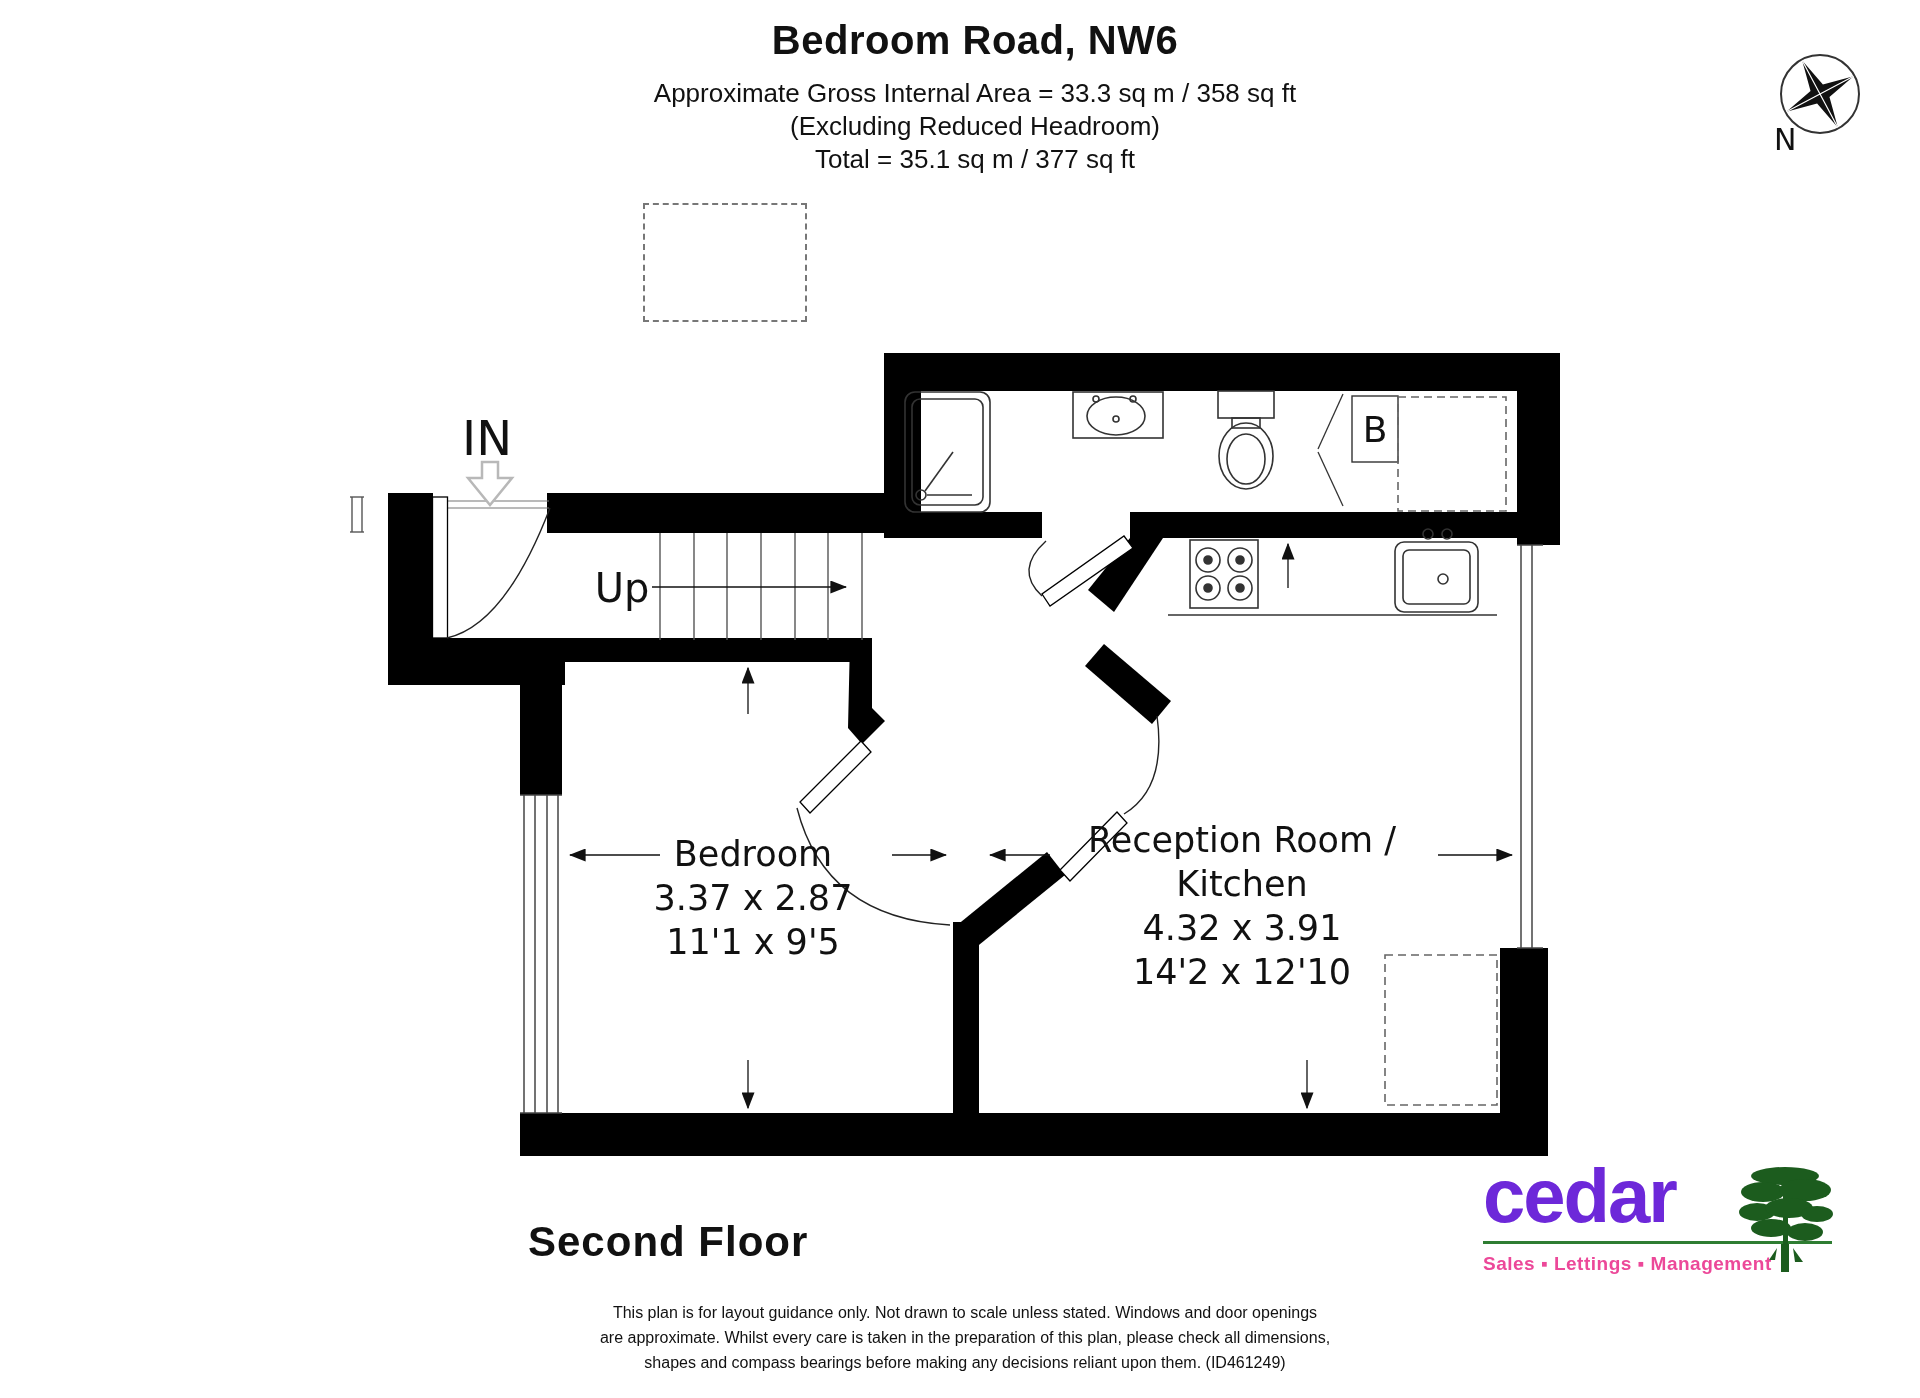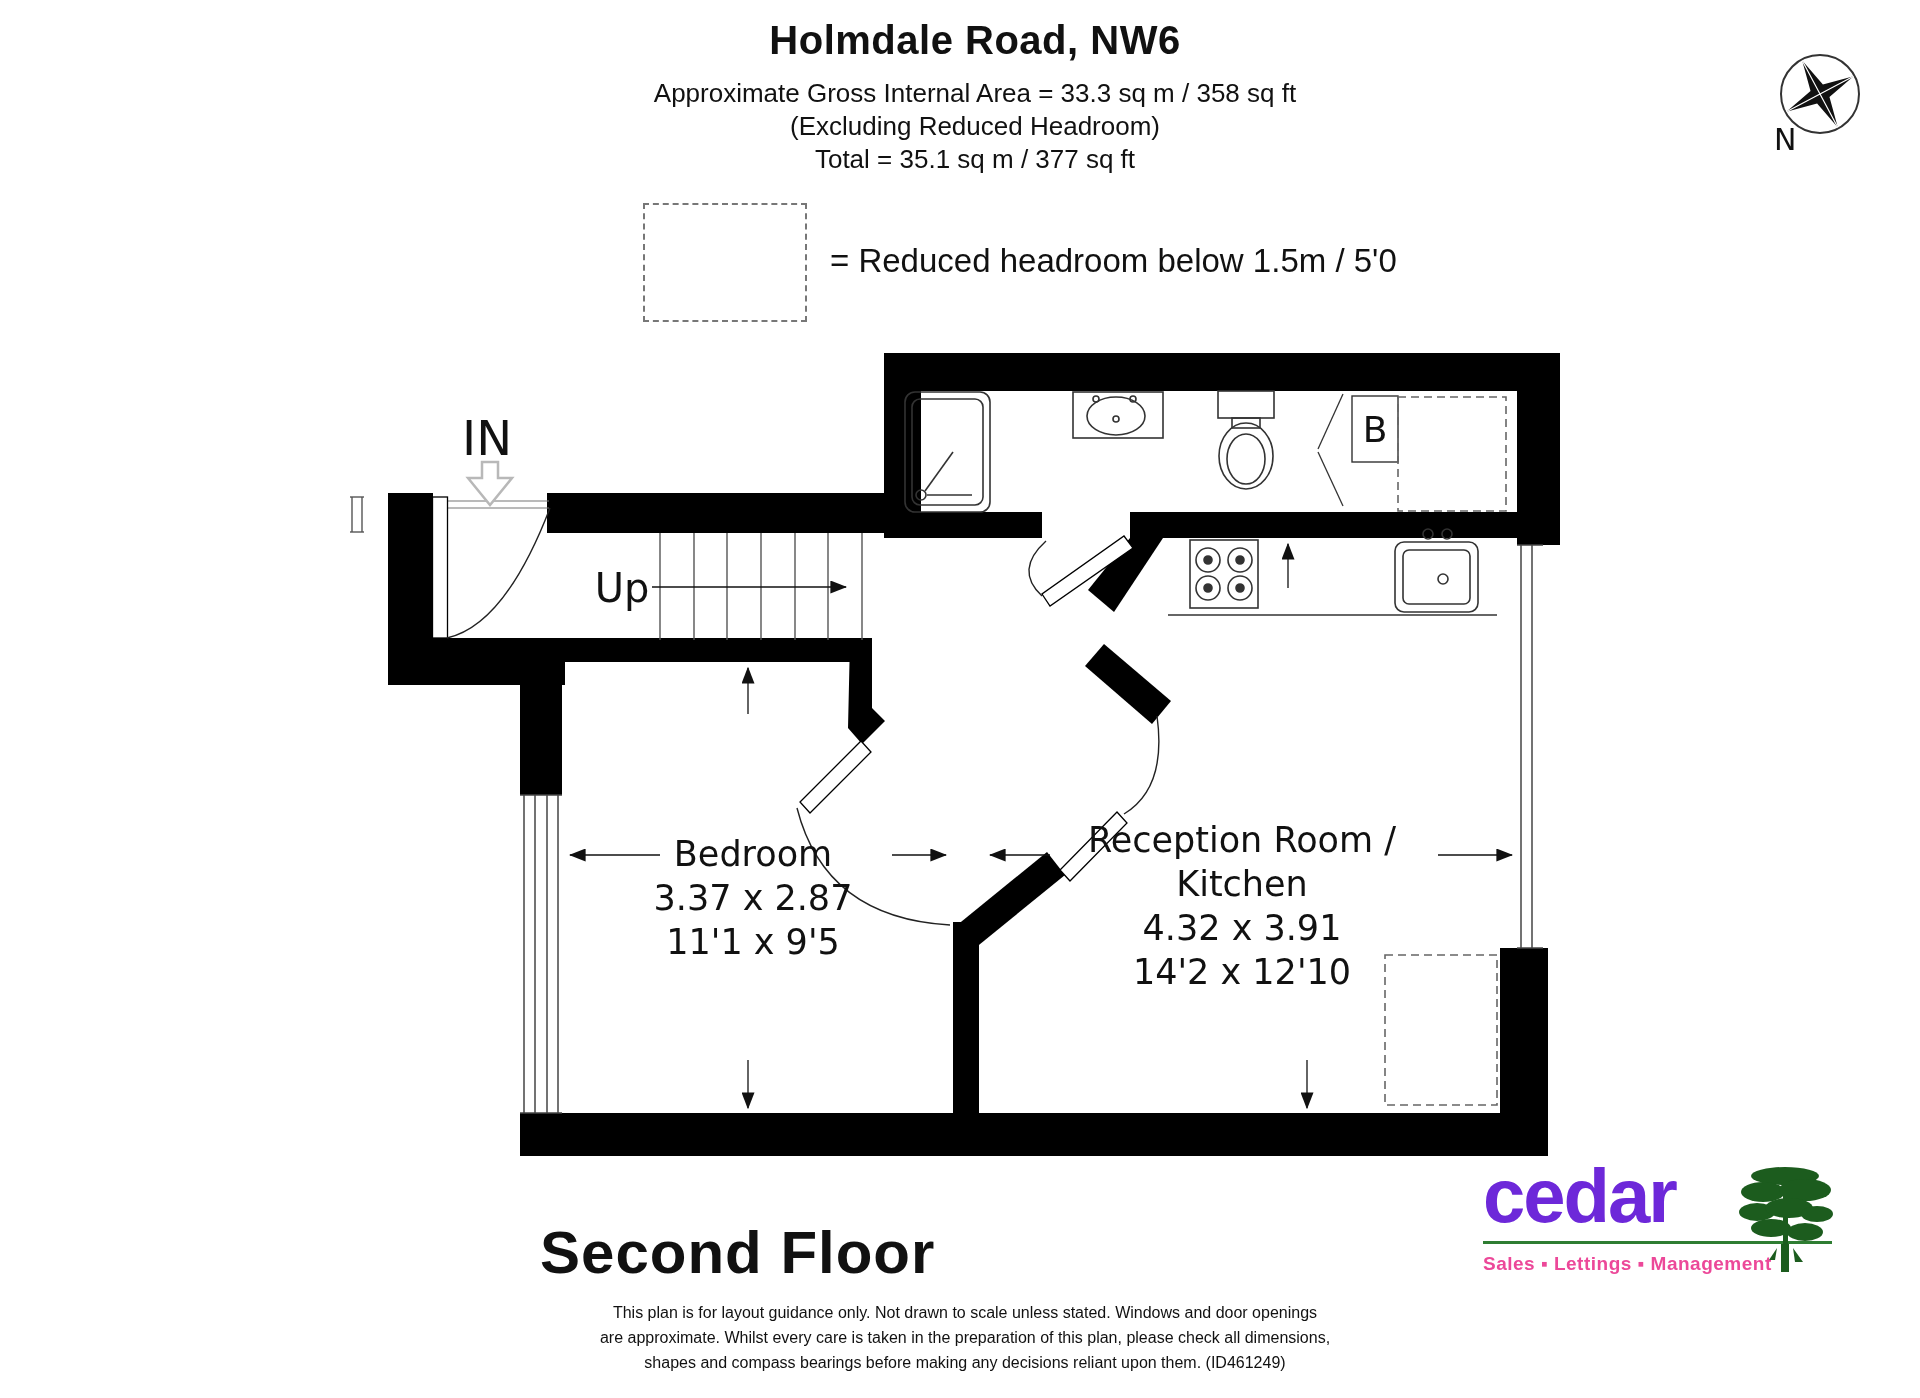--- a/index.html
+++ b/index.html
@@ -7,21 +7,21 @@
           font-family:"Liberation Sans", sans-serif;color:#111;}
   
   .hdr{position:absolute;left:475px;top:18px;width:1000px;text-align:center;}
   .hdr .title{font-size:40px;font-weight:bold;letter-spacing:0.5px;margin-bottom:14px;}
   .hdr .sub{font-size:26px;line-height:33px;}
   
   .legend-box{position:absolute;left:643px;top:203px;width:160px;height:115px;
               border:2px dashed #777;background:#fff;}
   .legend-text{position:absolute;left:830px;top:242px;font-size:33px;}
   
-  .floor-label{position:absolute;left:540px;top:1218px;font-size:60px;font-weight:bold;letter-spacing:1px;}
+  .floor-label{position:absolute;left:528px;top:1218px;font-size:42px;font-weight:bold;letter-spacing:1px;}
   
   .disclaimer{position:absolute;left:465px;top:1300px;width:1000px;text-align:center;
               font-size:16px;line-height:25px;color:#111;}
   
   .logo{position:absolute;left:1483px;top:1118px;width:360px;}
   .logo .name{font-size:76px;font-weight:bold;color:#6d28d9;line-height:1;margin-top:40px;letter-spacing:-2px;}
   .logo .sub{font-size:30px;font-weight:bold;color:#4a2d28;letter-spacing:14px;margin-top:10px;}
   .logo .rule{width:349px;height:3px;background:#2e7d32;margin-top:7px;}
   .logo .tagline{font-size:19px;font-weight:bold;color:#ec4899;letter-spacing:0.5px;margin-top:9px;}
   .logo .tree{position:absolute;left:250px;top:44px;}
@@ -30,30 +30,29 @@
   svg text{font-family:"DejaVu Sans", sans-serif;}
   .plan-label{font-size:35px;fill:#111;}
   .small-b{font-size:36px;fill:#111;}
 </style>
 </head>
 <body>
 
 <div class="canvas">
 
   <div class="hdr">
-    <div class="title">Holmdale Road, NW6</div>
+    <div class="title">Bedroom Road, NW6</div>
     <div class="sub">
       <div>Approximate Gross Internal Area = 33.3 sq m / 358 sq ft</div>
       <div>(Excluding Reduced Headroom)</div>
       <div>Total = 35.1 sq m / 377 sq ft</div>
     </div>
   </div>
 
   <div class="legend-box"></div>
-  <div class="legend-text">= Reduced headroom below 1.5m / 5'0</div>
 
   <svg class="compass" width="115" height="115" viewBox="0 0 115 115">
     <circle cx="58" cy="56" r="39" fill="none" stroke="#333" stroke-width="2"></circle>
     <g transform="rotate(-28 58 56)">
       <path d="M58 18 L65 49 L96 56 L65 63 L58 94 L51 63 L20 56 L51 49 Z" fill="#111"></path>
       <path d="M58 18 L58 94 M20 56 L96 56" stroke="#fff" stroke-width="1.2"></path>
     </g>
     <text x="12" y="112" font-size="30" fill="#111">N</text>
   </svg>
 

